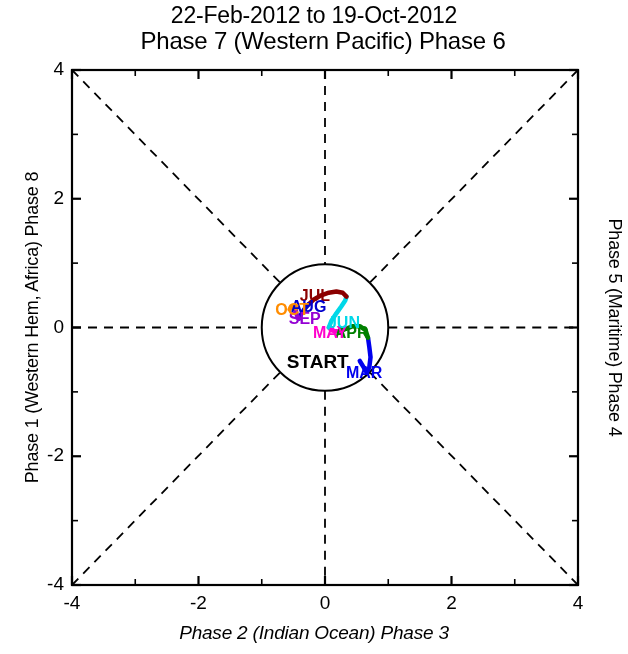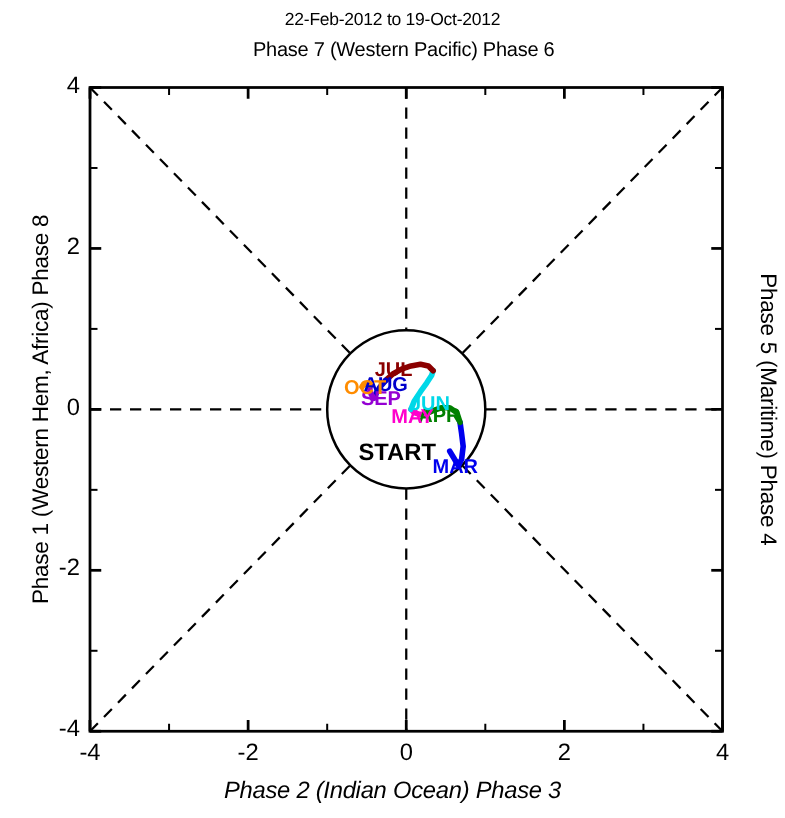--- a/index.html
+++ b/index.html
@@ -26,26 +26,26 @@
   
   .title-block {
     position: absolute;
     left: 0;
     top: 2px;
     width: 628px;
     text-align: center;
     pointer-events: none;
   }
   .title-main {
-    font-size: 14px;
+    font-size: 23px;
     line-height: 26px;
     letter-spacing: -0.2px;
   }
   .title-sub {
-    font-size: 16px;
+    font-size: 24px;
     line-height: 25px;
     letter-spacing: -0.2px;
     padding-left: 18px;
   }
 
   
   .axis-label {
     position: absolute;
     font-size: 19px;
     white-space: nowrap;

